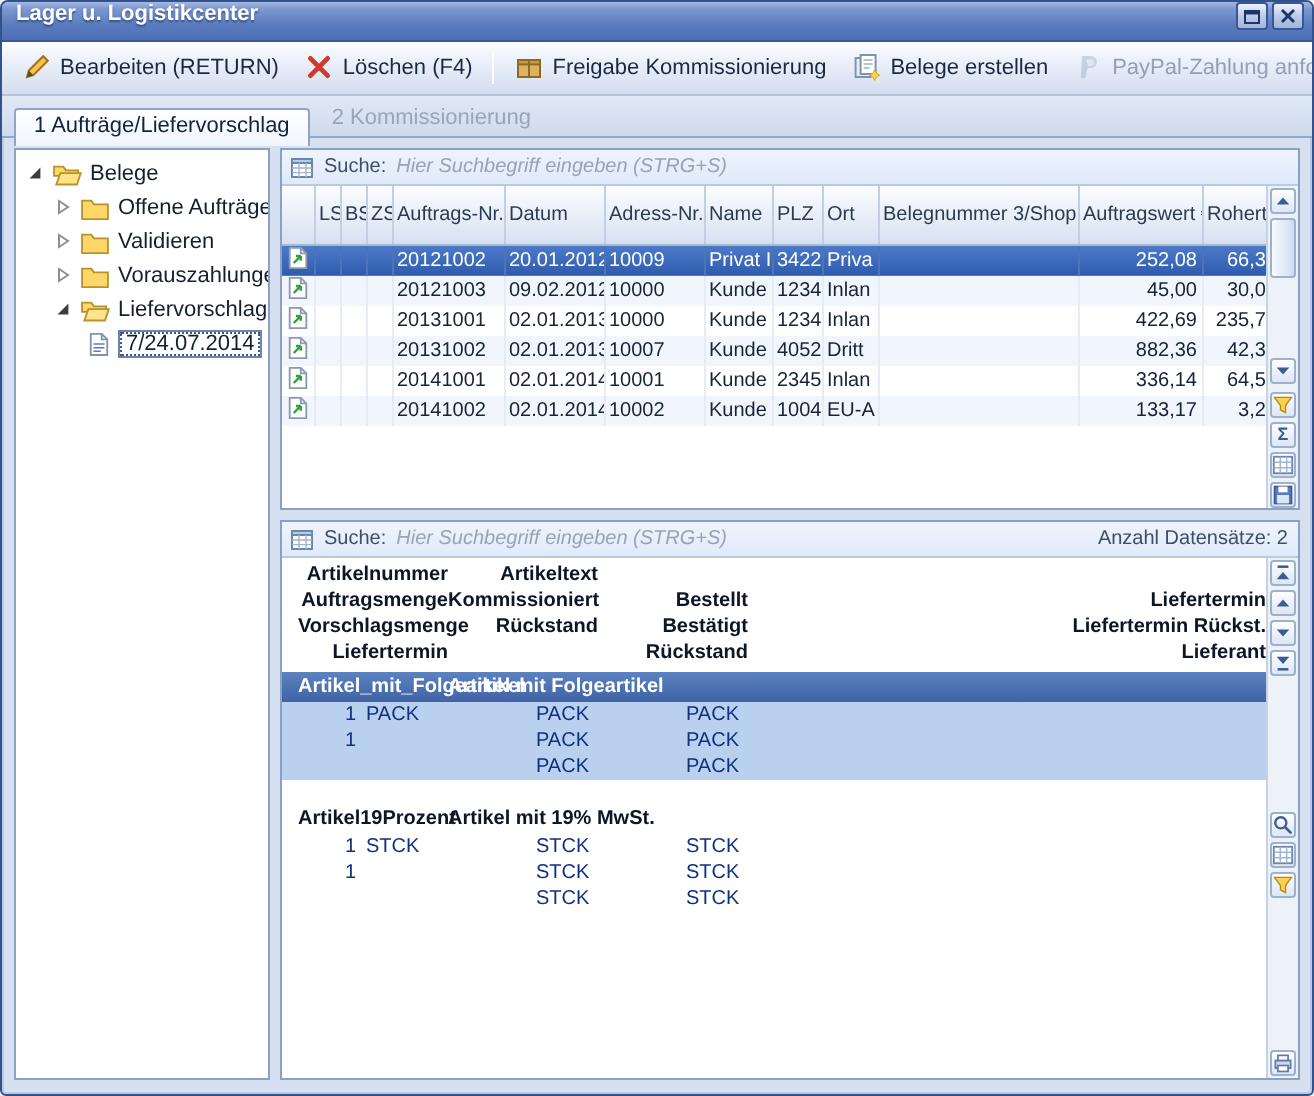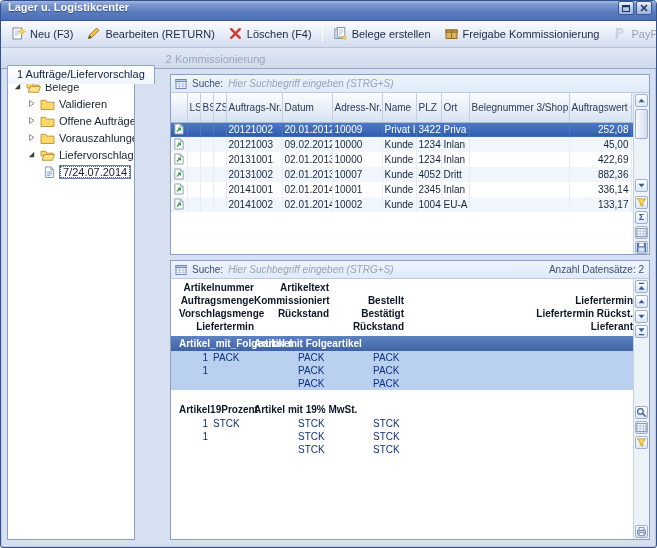--- a/index.html
+++ b/index.html
@@ -27,28 +27,28 @@
   .tbtn.disabled { color:#93a0b3; }
   .tbtn.disabled svg { opacity:.45; }
   .tsep { width:1px; height:17px; background:#b7c3d8; border-right:1px solid #fdfdfd; margin:0 3px; flex:none; }
 
   
   .tabstrip { display:flex; align-items:flex-end; height:21px; padding-left:6px;
               background:linear-gradient(#e0e8f5,#cfdaec); border-bottom:1px solid #92a7ca; }
   .tab { padding:2px 9px 3px; margin-right:1px; border:1px solid transparent; border-bottom:none;
          font-size:11px; color:#2c3d59; position:relative; }
   .tab.active { background:linear-gradient(#ffffff,#f0f5fc); border-color:#8fa5c8; border-radius:2px 2px 0 0;
-                top:16px; padding-bottom:4px; color:#10233f; }
+                top:5px; padding-bottom:4px; color:#10233f; }
   .tab.disabled { color:#9aa6b6; }
 
   
   .content { display:flex; gap:5px; padding:5px 6px 7px; height:calc(100% - 68px); }
   .tree-panel { width:128px; flex:none; background:#fff; border:1px solid #8ba1c3; padding-top:3px; overflow:hidden; }
   .main { flex:1; display:flex; flex-direction:column; min-width:0; }
-  .section { border:1px solid #8ba1c3; background:#fff; display:flex; flex-direction:column; overflow:hidden;margin-left:30px; }
+  .section { border:1px solid #8ba1c3; background:#fff; display:flex; flex-direction:column; overflow:hidden; }
   .orders-section { height:181px; flex:none; }
   .splitter { height:5px; flex:none; }
   .articles-section { flex:1; }
   .section-body { flex:1; display:flex; min-height:0; }
   .grid-scroll { flex:1; overflow:hidden; min-width:0; }
 
   
   .searchbar { height:18px; flex:none; display:flex; align-items:center; gap:5px; padding:0 4px;
                background:linear-gradient(#eef4fc,#dfeafa); border-bottom:1px solid #bccadf; font-size:10px; }
   .slabel { color:#3e4e68; flex:none; }
@@ -121,56 +121,48 @@
           <svg width="8" height="8" viewBox="0 0 8 8">
             <path d="M1 1l6 6M7 1L1 7" stroke="#1c3666" stroke-width="1.5"></path>
           </svg>
         </span>
     </span>
   </div>
 
   <div class="toolbar" id="toolbar">
     <button class="tbtn">
       <svg width="15" height="15" viewBox="0 0 15 15">
-          <rect x="2" y="2" width="8.5" height="11" fill="#fff" stroke="#7a8aa5"></rect>
-          <path d="M4 5h5M4 7h5M4 9h3.5" stroke="#9fb0c8" stroke-width=".9"></path>
-          <path d="M11 2l1.2 2.3L14.5 5.5l-2.3 1.2L11 9 9.8 6.7 7.5 5.5l2.3-1.2z" fill="#ffd24a" stroke="#d9a814" stroke-width=".5"></path>
-        </svg>
-      <span>Neu (F3)</span>
-    </button>
-    <button class="tbtn">
-      <svg width="15" height="15" viewBox="0 0 15 15">
           <path d="M2.5 12.5l.9-3.2 7.2-7.2 2.3 2.3-7.2 7.2z" fill="#f9c24d" stroke="#9c7417"></path>
           <path d="M2.5 12.5l3.2-.9-2.3-2.3z" fill="#5b4a22"></path>
         </svg>
       <span>Bearbeiten (RETURN)</span>
     </button>
     <button class="tbtn">
       <svg width="15" height="15" viewBox="0 0 15 15">
           <path d="M3.2 3.2l8.6 8.6M11.8 3.2l-8.6 8.6" stroke="#cf3a2c" stroke-width="2.4" stroke-linecap="round"></path>
         </svg>
       <span>Löschen (F4)</span>
     </button>
     <span class="tsep"></span>
     <button class="tbtn">
       <svg width="15" height="15" viewBox="0 0 15 15">
+          <rect x="2" y="4" width="11" height="8.5" fill="#e0b25f" stroke="#8d6b24"></rect>
+          <rect x="2" y="4" width="11" height="2.2" fill="#c89b49" stroke="#8d6b24"></rect>
+          <path d="M7.5 4v8.5" stroke="#8d6b24"></path>
+        </svg>
+      <span>Freigabe Kommissionierung</span>
+    </button>
+    <button class="tbtn">
+      <svg width="15" height="15" viewBox="0 0 15 15">
           <rect x="1.8" y="3" width="7.5" height="9.5" fill="#e8eef8" stroke="#7f93ad"></rect>
           <rect x="4.3" y="1.5" width="7.5" height="9.5" fill="#fff" stroke="#7f93ad"></rect>
           <path d="M5.8 4h4.5M5.8 6h4.5M5.8 8h3" stroke="#9fb0c8" stroke-width=".8"></path>
           <path d="M11.3 9l.9 1.7 1.7.9-1.7.9-.9 1.7-.9-1.7-1.7-.9 1.7-.9z" fill="#ffd24a" stroke="#d9a814" stroke-width=".5"></path>
         </svg>
       <span>Belege erstellen</span>
-    </button>
-    <button class="tbtn">
-      <svg width="15" height="15" viewBox="0 0 15 15">
-          <rect x="2" y="4" width="11" height="8.5" fill="#e0b25f" stroke="#8d6b24"></rect>
-          <rect x="2" y="4" width="11" height="2.2" fill="#c89b49" stroke="#8d6b24"></rect>
-          <path d="M7.5 4v8.5" stroke="#8d6b24"></path>
-        </svg>
-      <span>Freigabe Kommissionierung</span>
     </button>
     <button class="tbtn disabled">
       <svg width="15" height="15" viewBox="0 0 15 15">
           <path d="M4 2h4.5a3 3 0 0 1 0 6H6.8L5.7 13H3.4z" fill="#9fb0c4"></path>
           <path d="M6.2 3.8h2.2a1.6 1.6 0 0 1 0 3.2H7z" fill="#d6dfeb"></path>
         </svg>
       <span>PayPal-Zahlung anfordern</span>
     </button>
 
   </div>
@@ -201,34 +193,34 @@
         <span class="tw">
             <svg width="9" height="9" viewBox="0 0 9 9">
               <path d="M2.5 1.5l4.5 3-4.5 3z" fill="#fff" stroke="#8f8f8f"></path>
             </svg>
           </span>
         <span class="fold">
             <svg width="15" height="12" viewBox="0 0 16 13">
               <path d="M1 2.5h5l1.4 2H15v8H1z" fill="#fdd869" stroke="#b8922c"></path>
             </svg>
           </span>
-        <span class="lbl">Validieren</span>
+        <span class="lbl">Offene Aufträge</span>
       </div>
       <div class="tnode lvl1">
         <span class="tw">
             <svg width="9" height="9" viewBox="0 0 9 9">
               <path d="M2.5 1.5l4.5 3-4.5 3z" fill="#fff" stroke="#8f8f8f"></path>
             </svg>
           </span>
         <span class="fold">
             <svg width="15" height="12" viewBox="0 0 16 13">
               <path d="M1 2.5h5l1.4 2H15v8H1z" fill="#fdd869" stroke="#b8922c"></path>
             </svg>
           </span>
-        <span class="lbl">Offene Aufträge</span>
+        <span class="lbl">Validieren</span>
       </div>
       <div class="tnode lvl1">
         <span class="tw">
             <svg width="9" height="9" viewBox="0 0 9 9">
               <path d="M2.5 1.5l4.5 3-4.5 3z" fill="#fff" stroke="#8f8f8f"></path>
             </svg>
           </span>
         <span class="fold">
             <svg width="15" height="12" viewBox="0 0 16 13">
               <path d="M1 2.5h5l1.4 2H15v8H1z" fill="#fdd869" stroke="#b8922c"></path>

